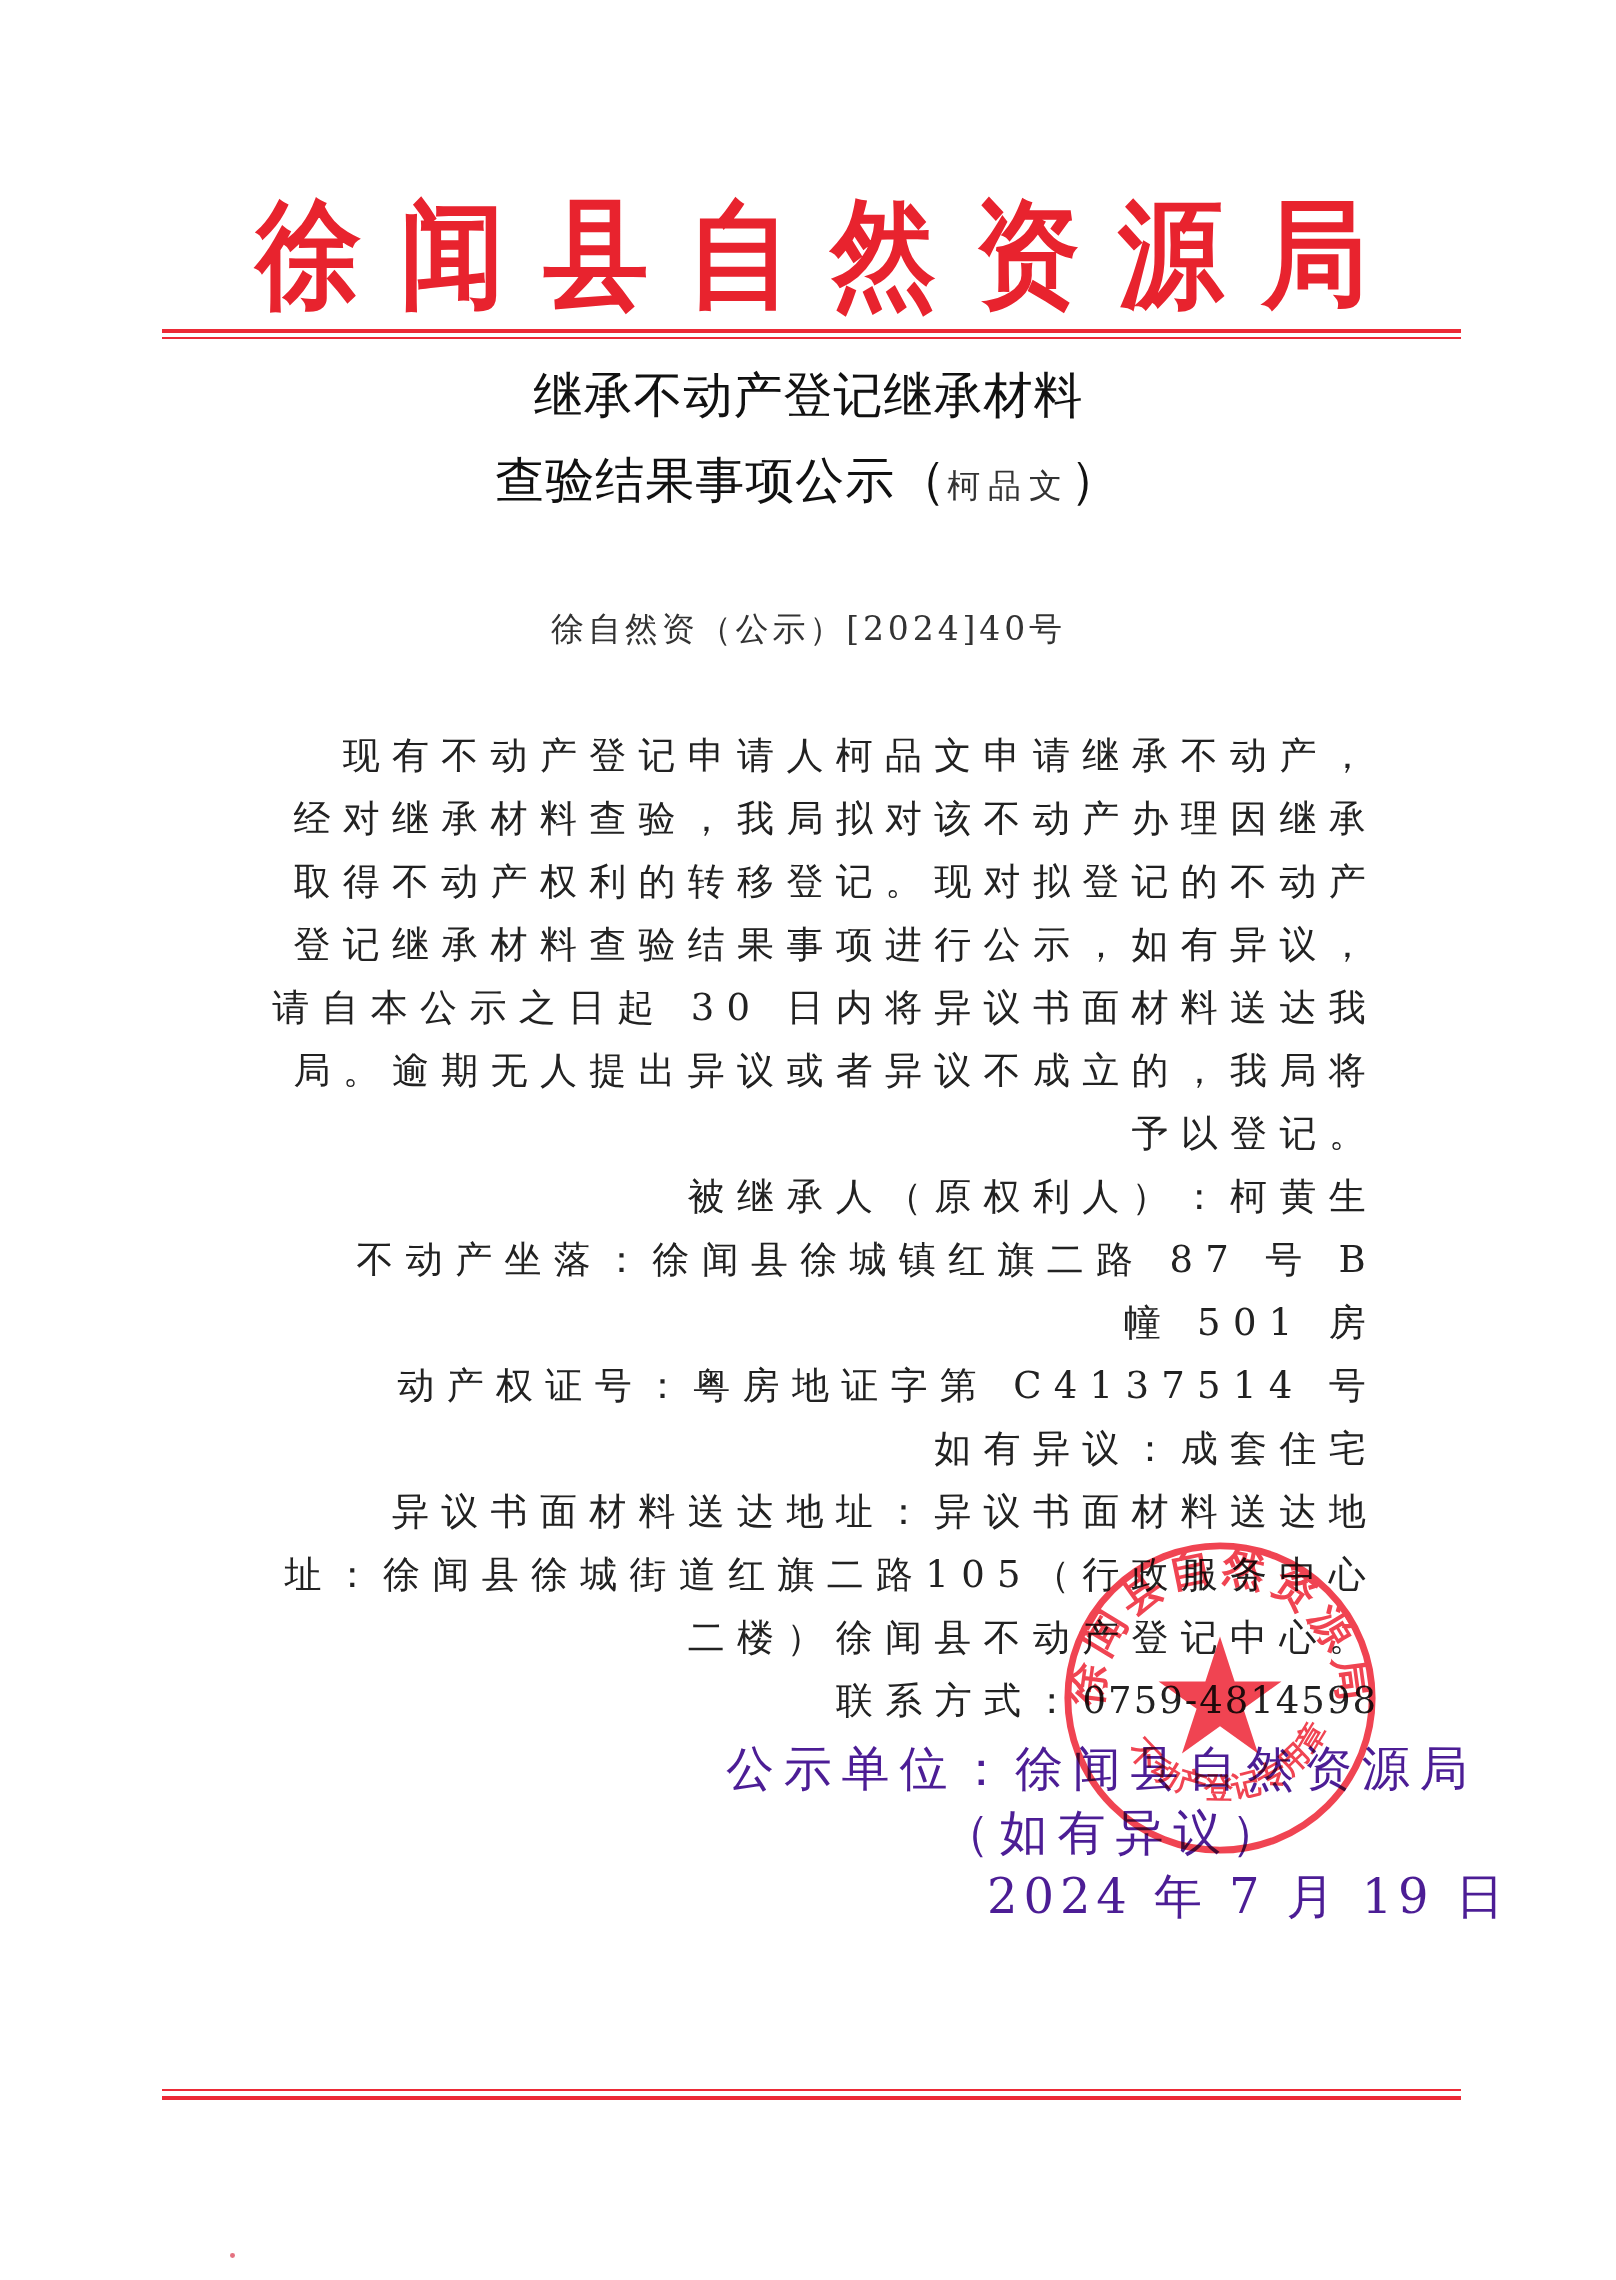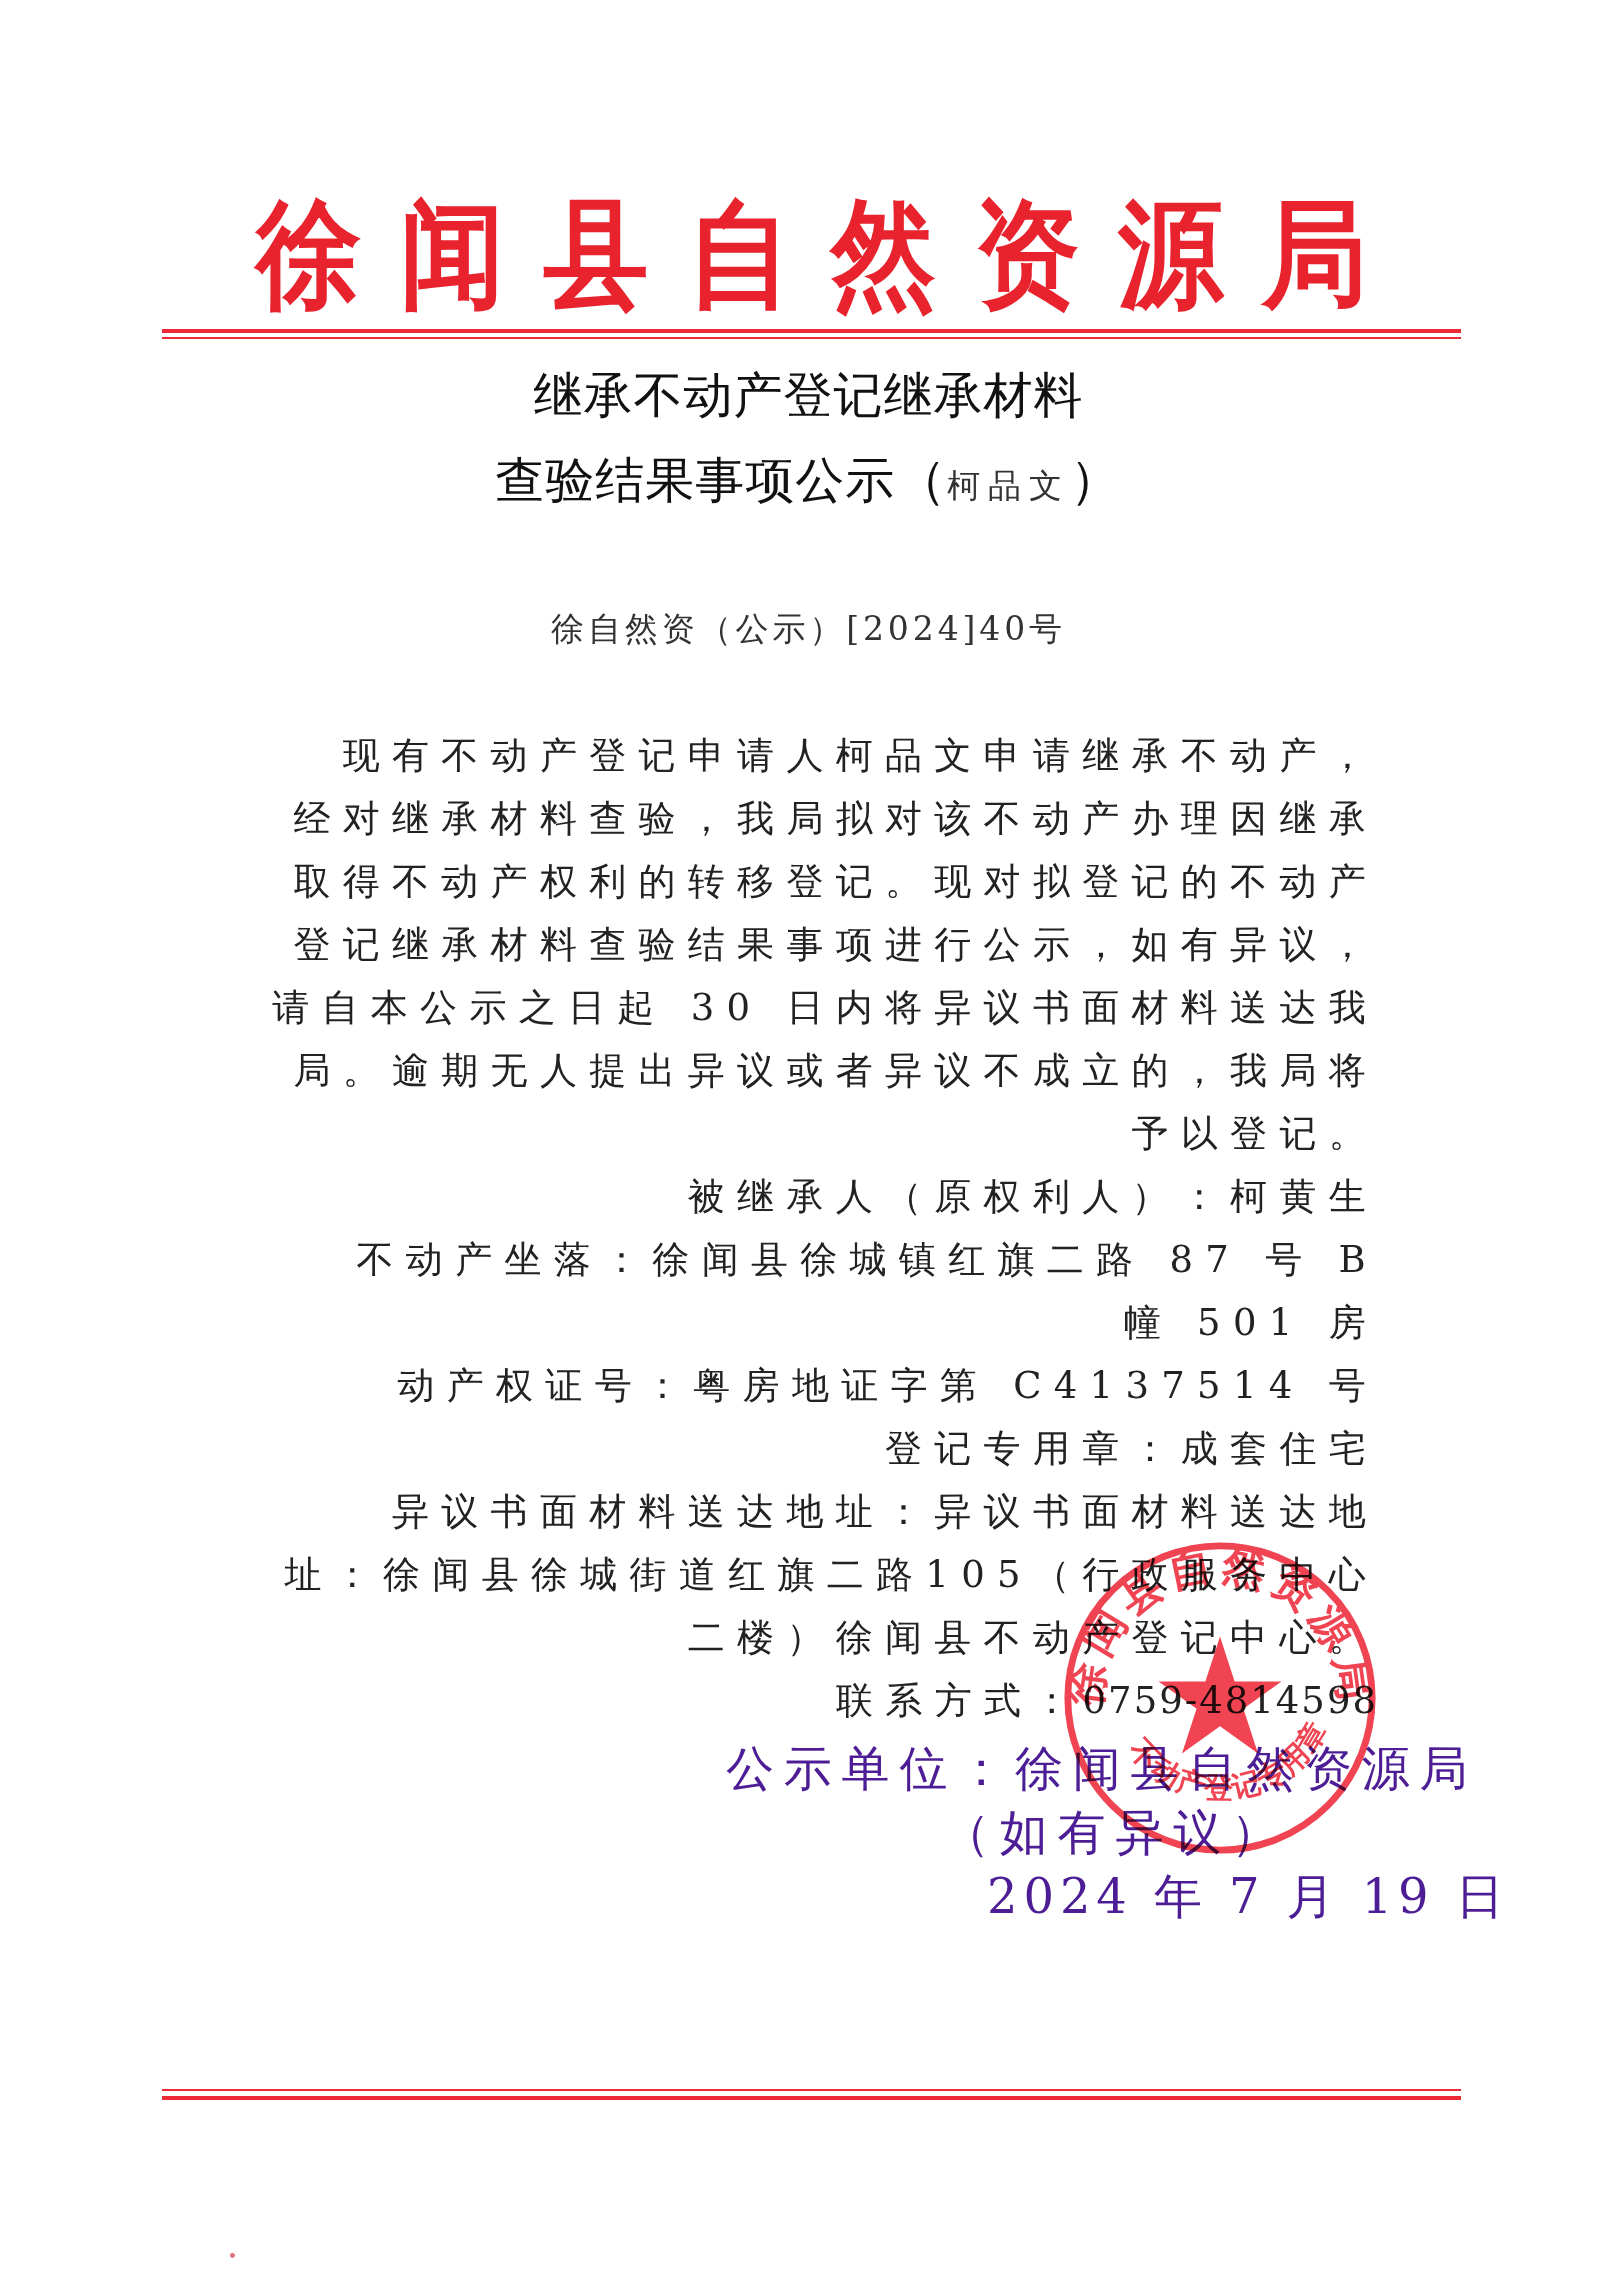--- a/index.html
+++ b/index.html
@@ -58,21 +58,21 @@
   <span>查验结果事项公示</span><span class="paren">（</span><span class="name">柯品文</span><span class="paren">）</span>
 </div>
 
 <div class="docno">徐自然资（公示）[2024]40号</div>
 
 <div class="body">
   <p class="indent">现有不动产登记申请人柯品文申请继承不动产，经对继承材料查验，我局拟对该不动产办理因继承取得不动产权利的转移登记。现对拟登记的不动产登记继承材料查验结果事项进行公示，如有异议，请自本公示之日起 30 日内将异议书面材料送达我局。逾期无人提出异议或者异议不成立的，我局将予以登记。</p>
   <p class="indent"><span>被继承人（原权利人）：</span><span>柯黄生</span></p>
   <p class="indent"><span>不动产坐落：</span><span>徐闻县徐城镇红旗二路 87 号 B 幢 501 房</span></p>
   <p class="indent"><span>动产权证号：</span><span>粤房地证字第 C4137514 号</span></p>
-  <p class="indent"><span>登记专用章：</span><span>成套住宅</span></p>
+  <p class="indent"><span>如有异议：</span><span>成套住宅</span></p>
   <p class="indent"><span>异议书面材料送达地址：</span><span>异议书面材料送达地址：徐闻县徐城街道红旗二路105（行政服务中心二楼）徐闻县不动产登记中心。</span></p>
   <p class="indent"><span>联系方式：</span><span class="num">0759-4814598</span></p>
 </div>
 
 <div class="sign" style="left:726px;top:1744px;">
   <span>公示单位：</span><span>徐闻县自然资源局</span>
 </div>
 <div class="sign" style="left:942px;top:1808px;">（如有异议）</div>
 <div class="sign" style="left:987px;top:1872px;letter-spacing:5.9px;">2024 年 7 月 19 日</div>
 

